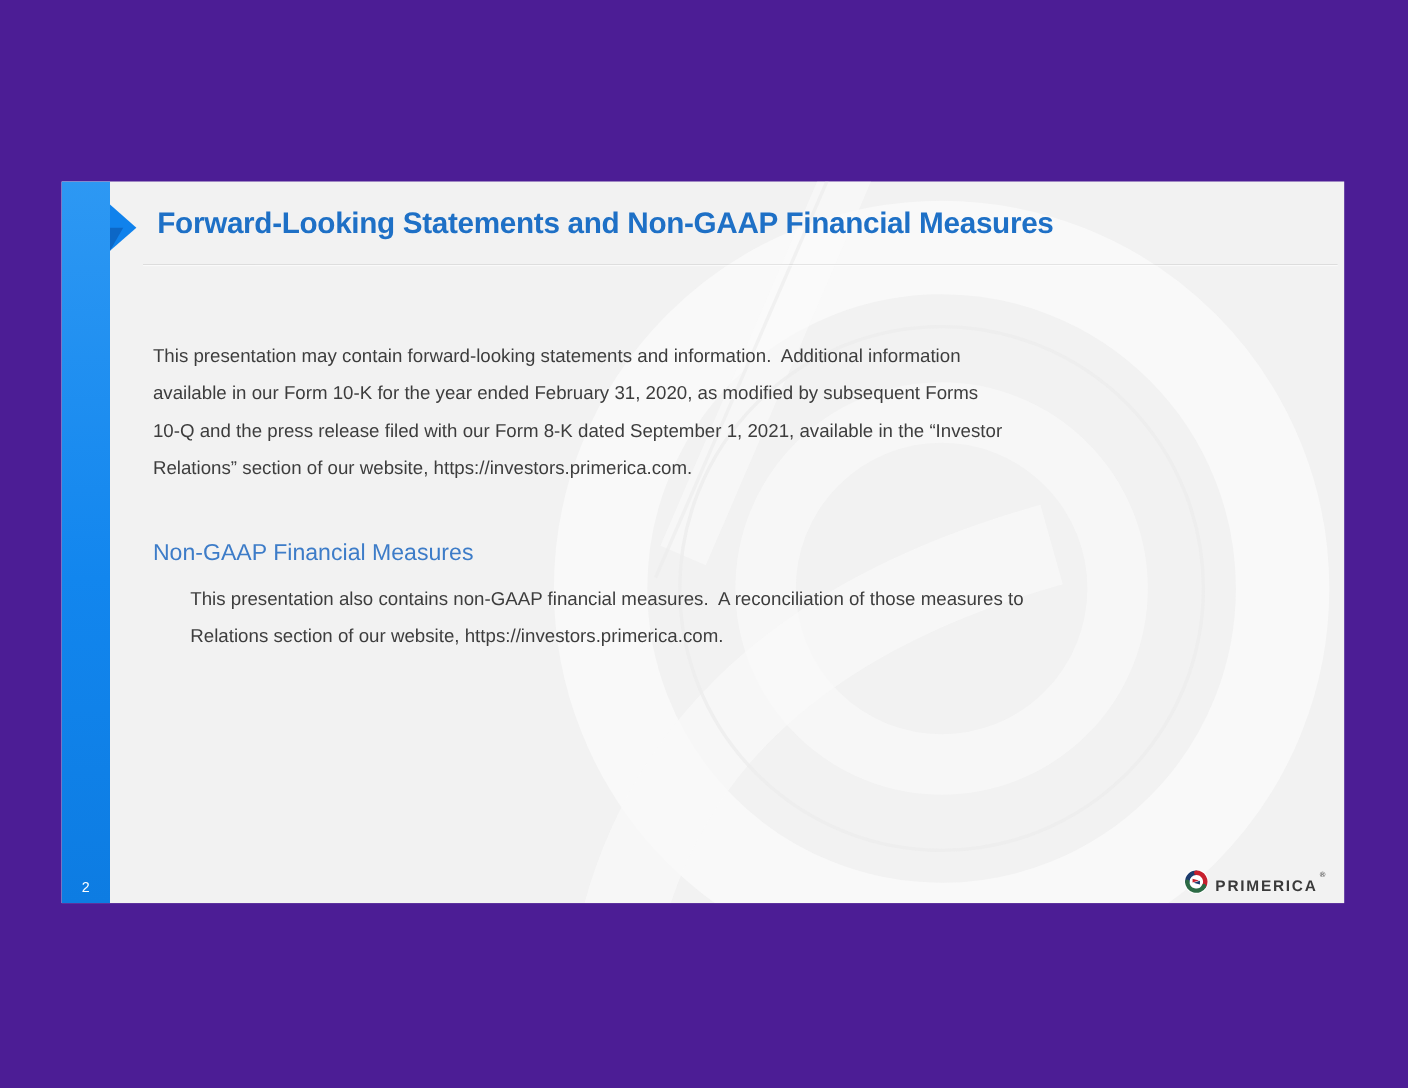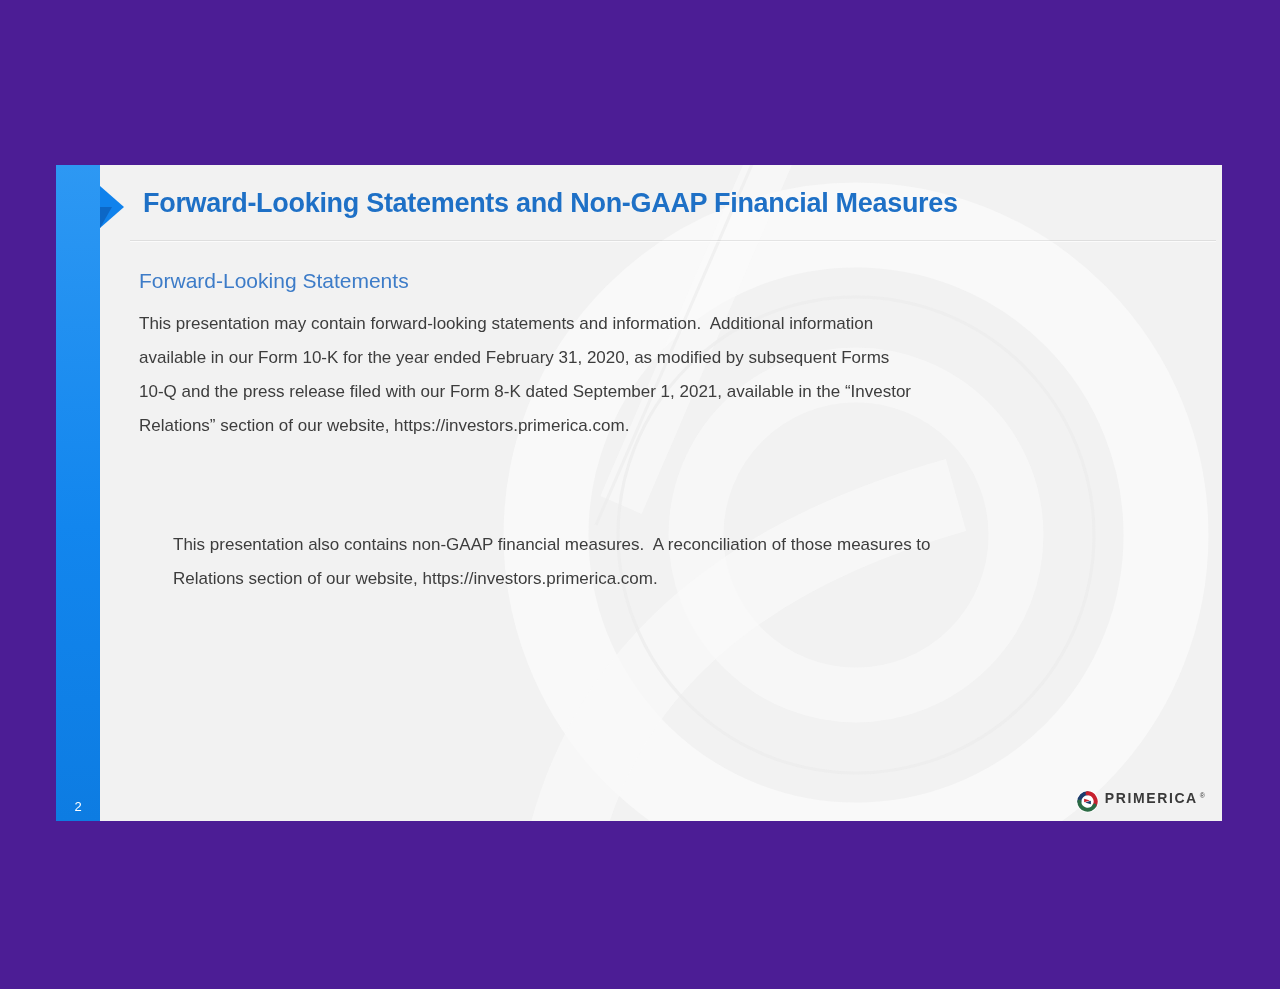--- a/index.html
+++ b/index.html
@@ -118,21 +118,21 @@
     text-align: center;
     font-size: 13px;
     color: #ffffff;
     z-index: 3;
   }
   .logo {
     position: absolute;
     right: 17px;
     bottom: 8px;
     display: flex;
-    align-items: flex-start;
+    align-items: flex-end;
     gap: 6px;
     z-index: 1;
   }
   .logo-wordmark {
     font-size: 14px;
     font-weight: bold;
     letter-spacing: 1.6px;
     color: #3a3a3a;
   }
   .logo-reg {
@@ -162,28 +162,28 @@
       </g>
     </svg>
 
     <div class="accent-bar"></div>
     <div class="arrow"></div>
     <div class="arrow-fold"></div>
 
     <div class="title">Forward-Looking Statements and Non-GAAP Financial Measures</div>
     <div class="title-divider"></div>
 
-    <div class="section-heading heading-1">Forward-Looking Statements</div>
     <div class="paragraph body-1">
         <div>This presentation may contain forward-looking statements and information.  Additional information</div>
         <div>available in our Form 10-K for the year ended February 31, 2020, as modified by subsequent Forms</div>
         <div>10-Q and the press release filed with our Form 8-K dated September 1, 2021, available in the “Investor</div>
         <div>Relations” section of our website, https://investors.primerica.com.</div>
       </div>
 
+    <div class="section-heading heading-2">Non-GAAP Financial Measures</div>
     <div class="paragraph body-2">
         <div>This presentation also contains non-GAAP financial measures.  A reconciliation of those measures to</div>
         <div>Relations section of our website, https://investors.primerica.com.</div>
       </div>
 
     <div class="page-number">2</div>
 
     <div class="logo">
       <svg width="23" height="23" viewBox="0 0 24 24">
         <circle cx="12" cy="12" r="11.5" fill="#ffffff"></circle>

